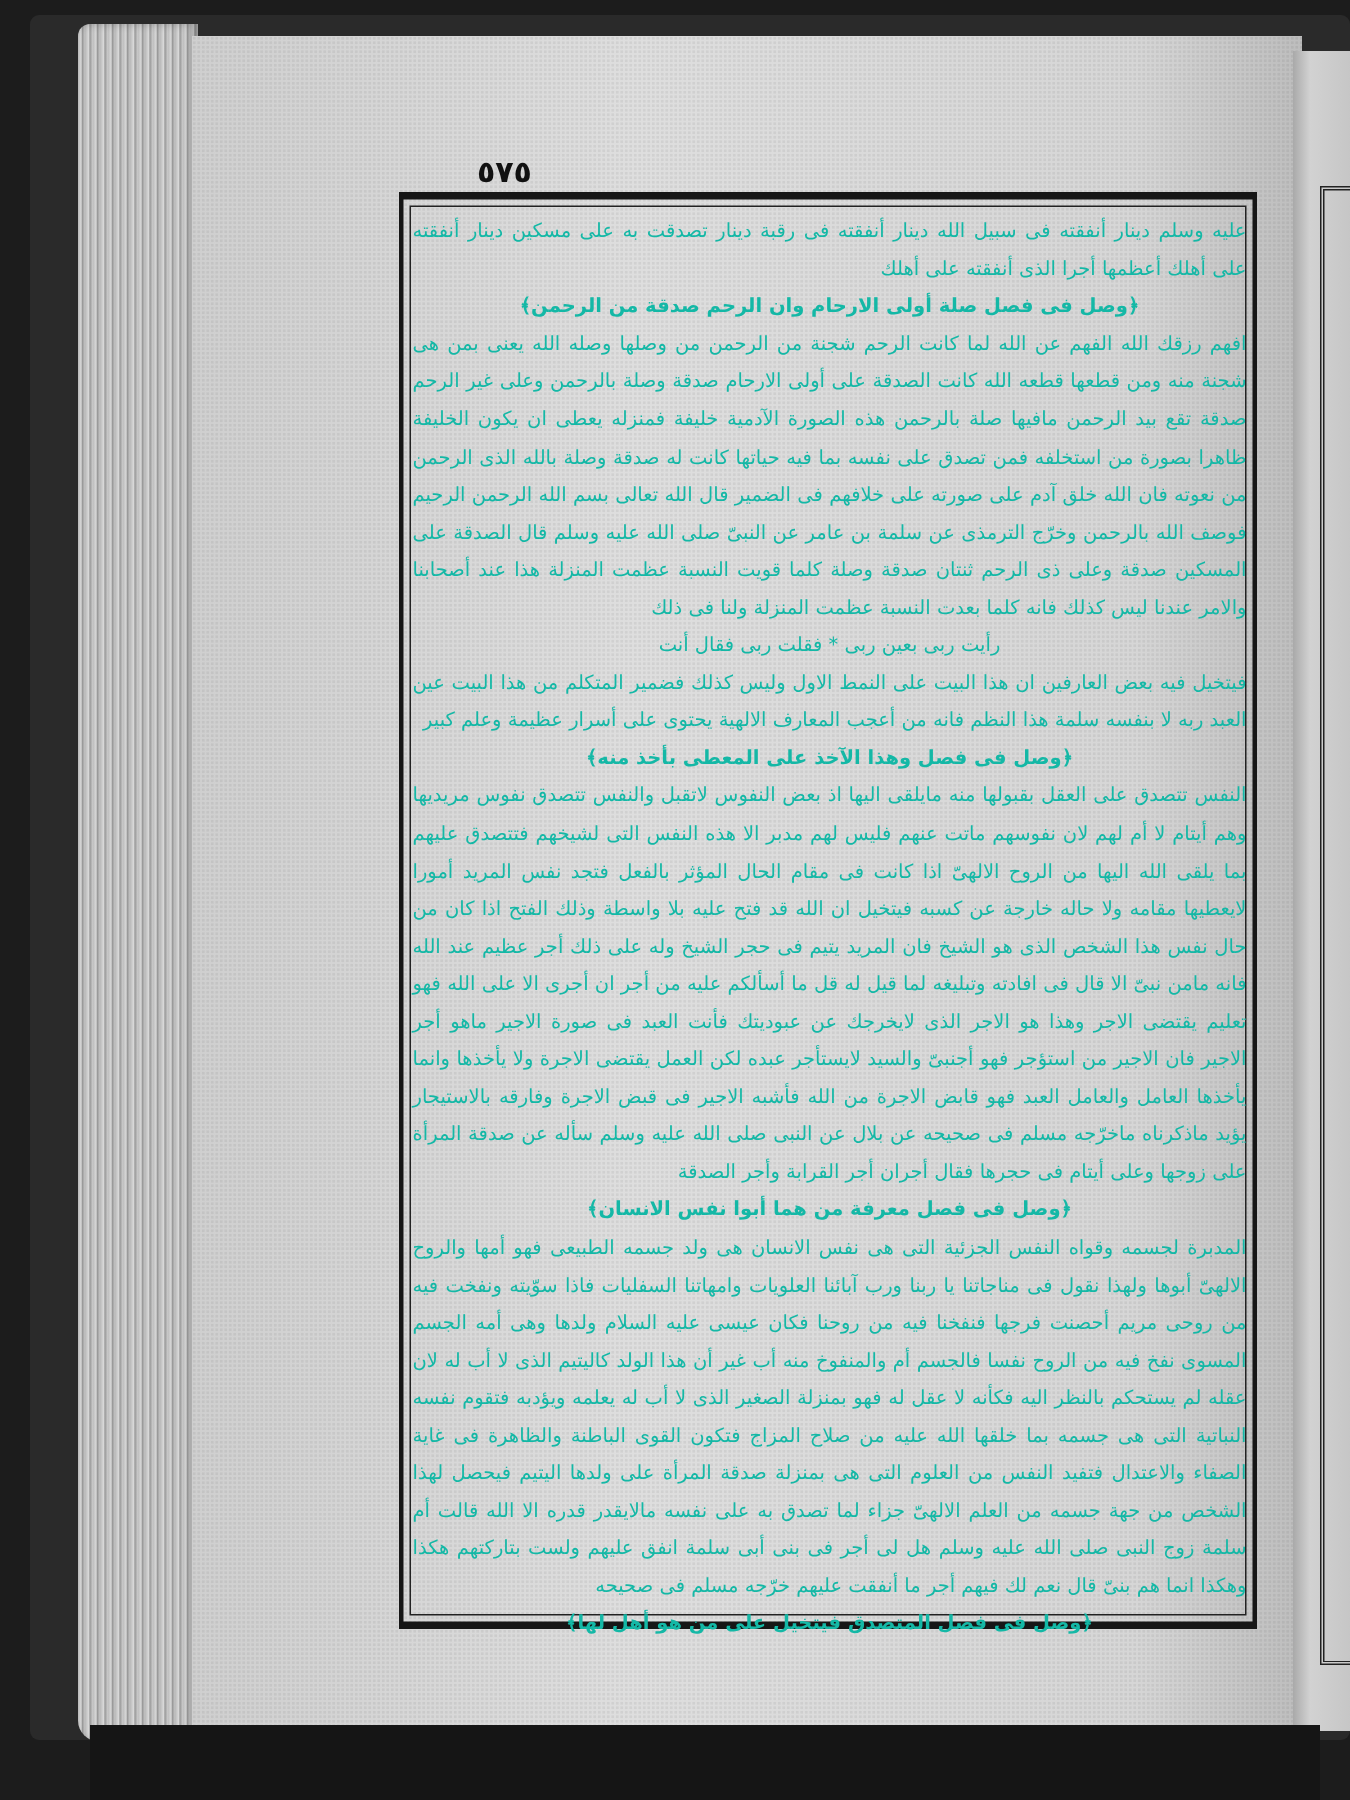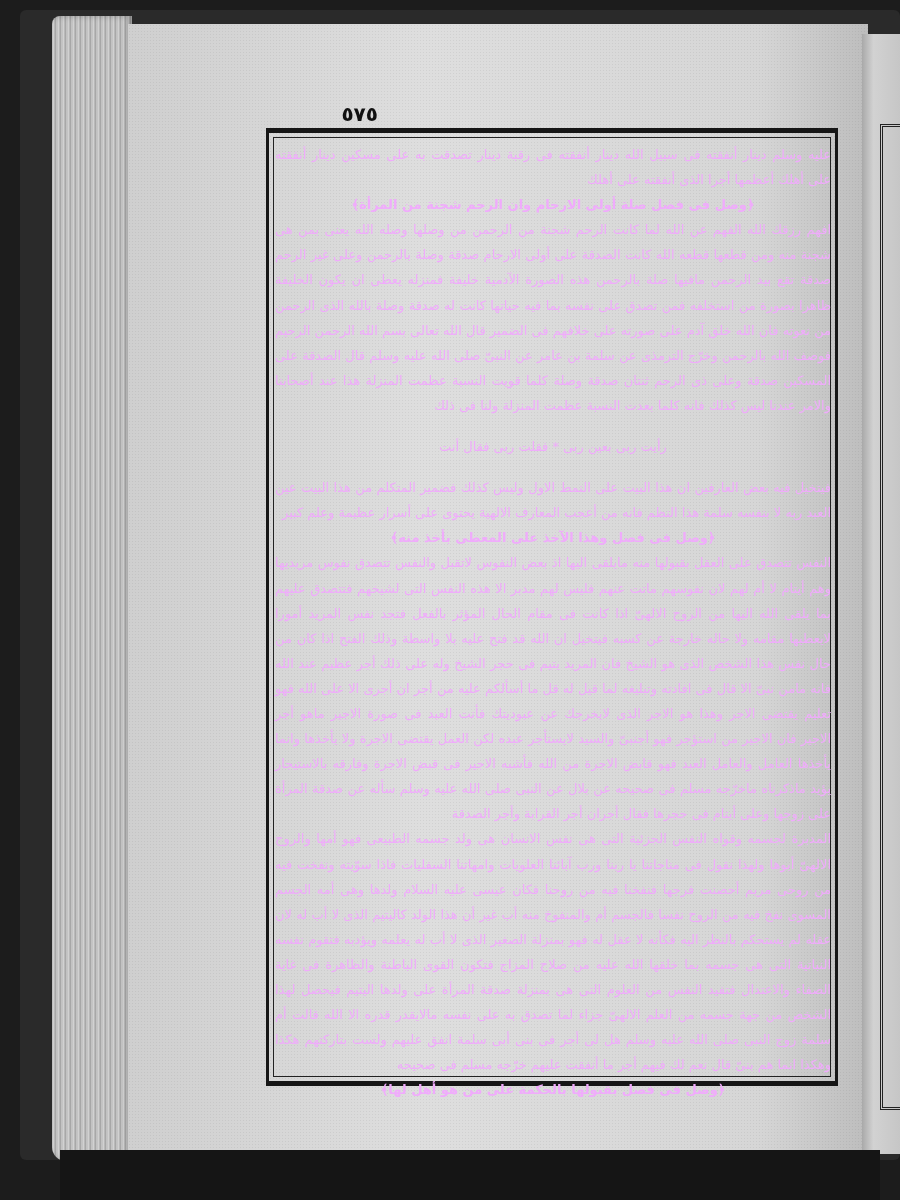--- a/index.html
+++ b/index.html
@@ -32,44 +32,44 @@
       position: absolute; left: 862px; top: 34px; width: 38px; height: 1120px;
       background: linear-gradient(90deg, #a9a9a9, #d2d2d2 30%, #c6c6c6);
     }
     .next-page .next-frame {
       position: absolute; left: 18px; top: 90px; width: 30px; height: 980px;
       border: 3px double #222; border-right: none;
     }
     .page-number {
       position: absolute; left: 318px; top: 102px; width: 60px;
       font-family: "DejaVu Sans", sans-serif; font-weight: bold; font-size: 20px; color: #111;
-      text-align: right; direction: rtl;
+      text-align: left; direction: rtl;
     }
     .frame {
       position: absolute; left: 266px; top: 128px; width: 572px; height: 958px;
       border: 3px solid #161616;
       border-top-width: 5px; border-bottom-width: 5px;
       box-sizing: border-box;
     }
     .frame-inner {
       position: absolute; left: 4px; top: 4px; right: 4px; bottom: 4px;
       border: 1px solid #222;
     }
     .text-block {
       position: absolute; left: 275px; top: 142px; width: 556px;
       direction: rtl; text-align: justify;
       font-family: "DejaVu Sans", sans-serif;
-      font-size: 13px; line-height: 25.1px; color: #f0abfc;
+      font-size: 13px; line-height: 25.1px; color: #14b8a6;
     }
     .text-block p { margin: 0; text-align-last: right; }
     .text-block .heading {
       text-align: center; text-align-last: center; font-weight: bold; margin: 0;
     }
     .text-block .verse {
-      text-align: center; text-align-last: center; margin: 16px;
+      text-align: center; text-align-last: center; margin: 0;
     }
     .bottom-shadow {
       position: absolute; left: 60px; top: 1150px; width: 820px; height: 50px; background: #151515;
     }
   </style>
 </head>
 <body>
 
 <div class="book-cover"></div>
 <div class="page-edges"></div>
@@ -79,23 +79,24 @@
 </div>
 
 <div class="page-number">٥٧٥</div>
 
 <div class="frame">
   <div class="frame-inner"></div>
 </div>
 
 <div class="text-block">
   <p>عليه وسلم دينار أنفقته فى سبيل الله دينار أنفقته فى رقبة دينار تصدقت به على مسكين دينار أنفقته على أهلك أعظمها أجرا الذى أنفقته على أهلك</p>
-  <p class="heading">﴿وصل فى فصل صلة أولى الارحام وان الرحم شجنة من المرأة﴾</p>
+  <p class="heading">﴿وصل فى فصل صلة أولى الارحام وان الرحم صدقة من الرحمن﴾</p>
   <p>افهم رزقك الله الفهم عن الله لما كانت الرحم شجنة من الرحمن من وصلها وصله الله يعنى بمن هى شجنة منه ومن قطعها قطعه الله كانت الصدقة على أولى الارحام صدقة وصلة بالرحمن وعلى غير الرحم صدقة تقع بيد الرحمن مافيها صلة بالرحمن هذه الصورة الآدمية خليفة فمنزله يعطى ان يكون الخليفة ظاهرا بصورة من استخلفه فمن تصدق على نفسه بما فيه حياتها كانت له صدقة وصلة بالله الذى الرحمن من نعوته فان الله خلق آدم على صورته على خلافهم فى الضمير قال الله تعالى بسم الله الرحمن الرحيم فوصف الله بالرحمن وخرّج الترمذى عن سلمة بن عامر عن النبىّ صلى الله عليه وسلم قال الصدقة على المسكين صدقة وعلى ذى الرحم ثنتان صدقة وصلة كلما قويت النسبة عظمت المنزلة هذا عند أصحابنا والامر عندنا ليس كذلك فانه كلما بعدت النسبة عظمت المنزلة ولنا فى ذلك</p>
   <p class="verse">رأيت ربى بعين ربى * فقلت ربى فقال أنت</p>
   <p>فيتخيل فيه بعض العارفين ان هذا البيت على النمط الاول وليس كذلك فضمير المتكلم من هذا البيت عين العبد ربه لا بنفسه سلمة هذا النظم فانه من أعجب المعارف الالهية يحتوى على أسرار عظيمة وعلم كبير</p>
   <p class="heading">﴿وصل فى فصل وهذا الآخذ على المعطى بأخذ منه﴾</p>
   <p>النفس تتصدق على العقل بقبولها منه مايلقى اليها اذ بعض النفوس لاتقبل والنفس تتصدق نفوس مريديها وهم أيتام لا أم لهم لان نفوسهم ماتت عنهم فليس لهم مدبر الا هذه النفس التى لشيخهم فتتصدق عليهم بما يلقى الله اليها من الروح الالهىّ اذا كانت فى مقام الحال المؤثر بالفعل فتجد نفس المريد أمورا لايعطيها مقامه ولا حاله خارجة عن كسبه فيتخيل ان الله قد فتح عليه بلا واسطة وذلك الفتح اذا كان من حال نفس هذا الشخص الذى هو الشيخ فان المريد يتيم فى حجر الشيخ وله على ذلك أجر عظيم عند الله فانه مامن نبىّ الا قال فى افادته وتبليغه لما قيل له قل ما أسألكم عليه من أجر ان أجرى الا على الله فهو تعليم يقتضى الاجر وهذا هو الاجر الذى لايخرجك عن عبوديتك فأنت العبد فى صورة الاجير ماهو أجر الاجير فان الاجير من استؤجر فهو أجنبىّ والسيد لايستأجر عبده لكن العمل يقتضى الاجرة ولا يأخذها وانما يأخذها العامل والعامل العبد فهو قابض الاجرة من الله فأشبه الاجير فى قبض الاجرة وفارقه بالاستيجار يؤيد ماذكرناه ماخرّجه مسلم فى صحيحه عن بلال عن النبى صلى الله عليه وسلم سأله عن صدقة المرأة على زوجها وعلى أيتام فى حجرها فقال أجران أجر القرابة وأجر الصدقة</p>
+  <p class="heading">﴿وصل فى فصل معرفة من هما أبوا نفس الانسان﴾</p>
   <p>المدبرة لجسمه وقواه النفس الجزئية التى هى نفس الانسان هى ولد جسمه الطبيعى فهو أمها والروح الالهىّ أبوها ولهذا نقول فى مناجاتنا يا ربنا ورب آبائنا العلويات وامهاتنا السفليات فاذا سوّيته ونفخت فيه من روحى مريم أحصنت فرجها فنفخنا فيه من روحنا فكان عيسى عليه السلام ولدها وهى أمه الجسم المسوى نفخ فيه من الروح نفسا فالجسم أم والمنفوخ منه أب غير أن هذا الولد كاليتيم الذى لا أب له لان عقله لم يستحكم بالنظر اليه فكأنه لا عقل له فهو بمنزلة الصغير الذى لا أب له يعلمه ويؤدبه فتقوم نفسه النباتية التى هى جسمه بما خلقها الله عليه من صلاح المزاج فتكون القوى الباطنة والظاهرة فى غاية الصفاء والاعتدال فتفيد النفس من العلوم التى هى بمنزلة صدقة المرأة على ولدها اليتيم فيحصل لهذا الشخص من جهة جسمه من العلم الالهىّ جزاء لما تصدق به على نفسه مالايقدر قدره الا الله قالت أم سلمة زوج النبى صلى الله عليه وسلم هل لى أجر فى بنى أبى سلمة انفق عليهم ولست بتاركتهم هكذا وهكذا انما هم بنىّ قال نعم لك فيهم أجر ما أنفقت عليهم خرّجه مسلم فى صحيحه</p>
-  <p class="heading">﴿وصل فى فصل بقبولها بالحكمة على من هو أهل لها﴾</p>
+  <p class="heading">﴿وصل فى فصل المتصدق فيتخيل على من هو أهل لها﴾</p>
 </div>
 
 <div class="bottom-shadow"></div>
 
 </body></html>

